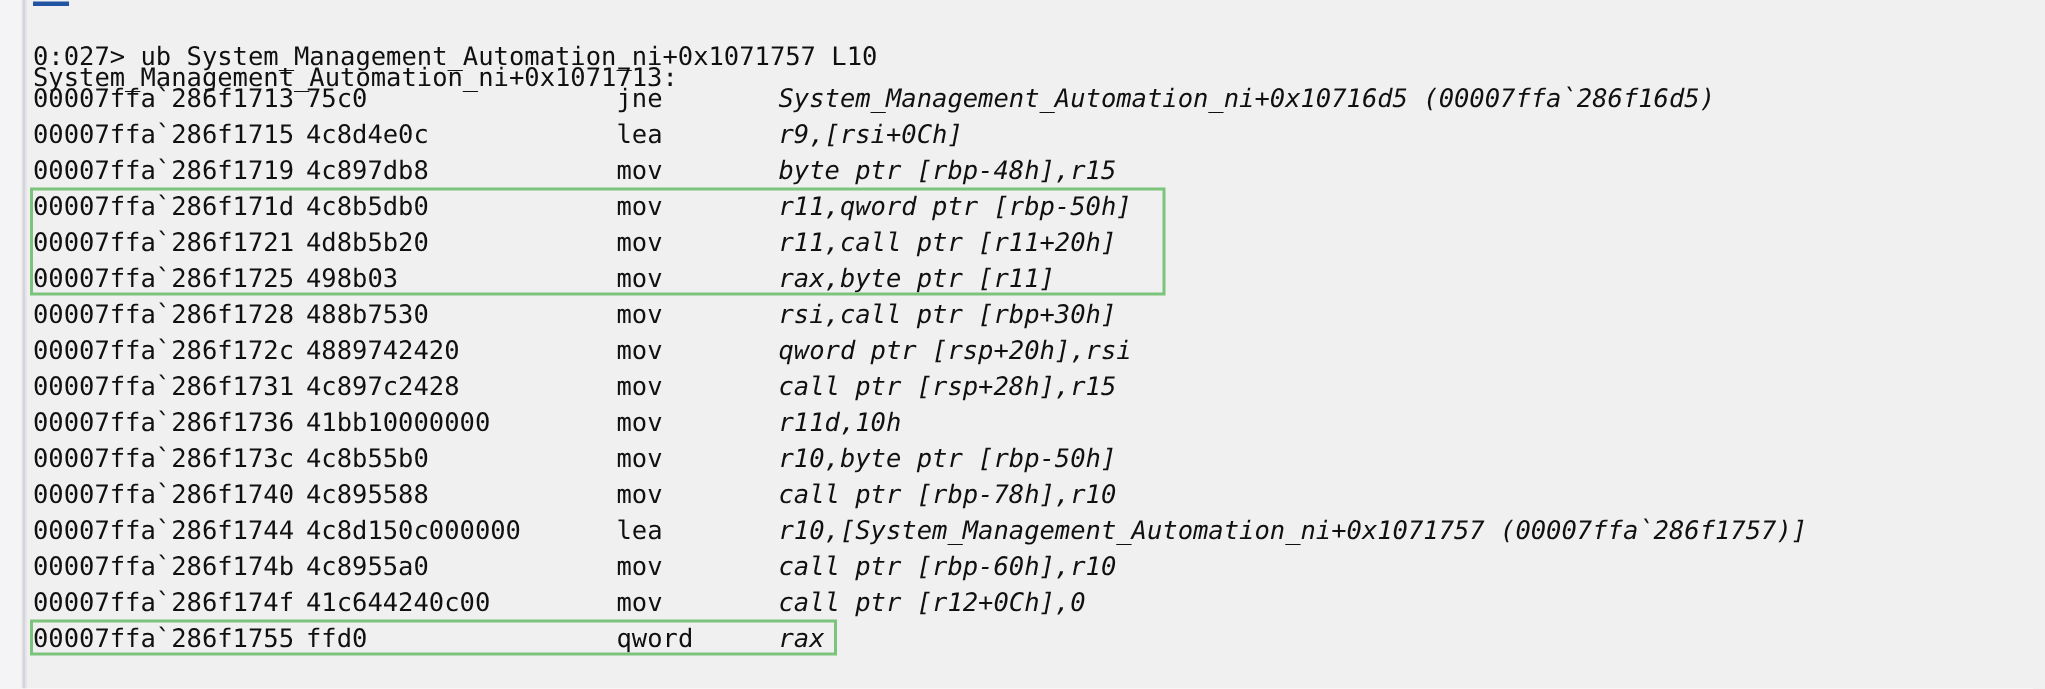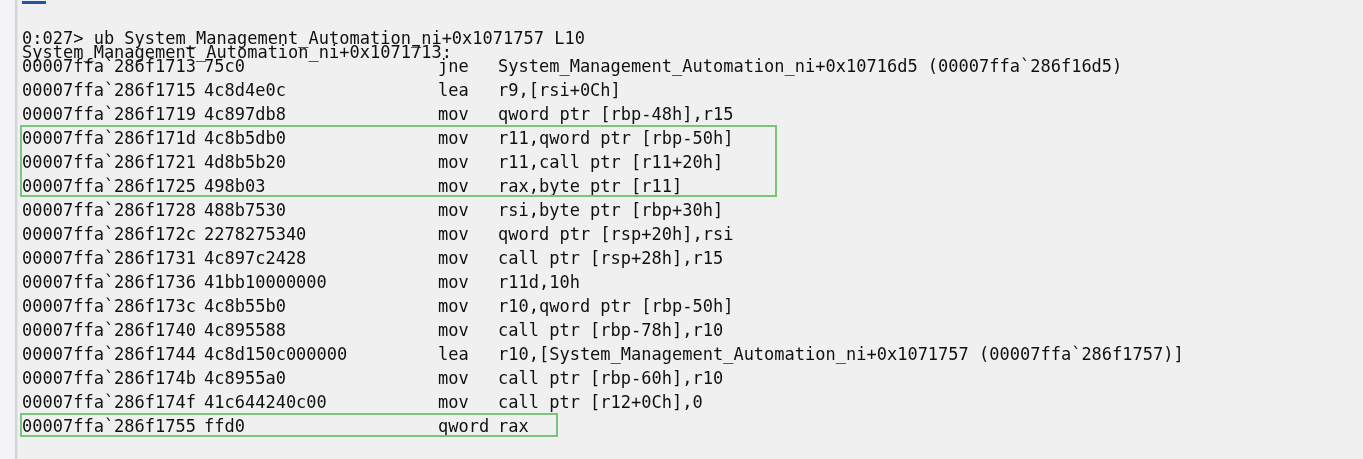--- a/index.html
+++ b/index.html
@@ -67,22 +67,22 @@
     height: 24px;
     line-height: 24px;
     white-space: pre;
     font-size: 17px;
     letter-spacing: 0px;
     color: #101010;
     font-family: "DejaVu Sans Mono", "Liberation Mono", monospace;
   }
   .col-addr   { position: absolute; left: 0px;   white-space: pre; }
   .col-bytes  { position: absolute; left: 182px; white-space: pre; }
-  .col-mnem   { position: absolute; left: 416px; white-space: pre; }
-  .col-ops    { position: absolute; left: 476px; white-space: pre; }
+  .col-mnem   { position: absolute; left: 389px; white-space: pre; }
+  .col-ops    { position: absolute; left: 497px; white-space: pre; font-style: italic; }
   .highlight-box {
     position: absolute;
     border: 2px solid #7cc47c;
     background: transparent;
     box-sizing: border-box;
     pointer-events: none;
   }
 </style>
 </head>
 <body>
@@ -97,29 +97,29 @@
   <div class="console" id="console">
     <div class="line" id="prompt-line" style="top:2px;">
       <span class="col-addr">0:027&gt; ub System_Management_Automation_ni+0x1071757 L10</span>
     </div>
     <div class="line" id="symbol-line" style="top:16px;">
       <span class="col-addr">System_Management_Automation_ni+0x1071713:</span>
     </div>
     <div id="rows">
         <div class="line" style="top: 54px;"><span class="col-addr">00007ffa`286f1713</span><span class="col-bytes">75c0</span><span class="col-mnem">jne</span><span class="col-ops">System_Management_Automation_ni+0x10716d5 (00007ffa`286f16d5)</span></div>
         <div class="line" style="top: 78px;"><span class="col-addr">00007ffa`286f1715</span><span class="col-bytes">4c8d4e0c</span><span class="col-mnem">lea</span><span class="col-ops">r9,[rsi+0Ch]</span></div>
-        <div class="line" style="top: 102px;"><span class="col-addr">00007ffa`286f1719</span><span class="col-bytes">4c897db8</span><span class="col-mnem">mov</span><span class="col-ops">qword ptr [rbp-48h],r15</span></div>
+        <div class="line" style="top: 102px;"><span class="col-addr">00007ffa`286f1719</span><span class="col-bytes">4c897db8</span><span class="col-mnem">mov</span><span class="col-ops">byte ptr [rbp-48h],r15</span></div>
         <div class="line" style="top: 126px;"><span class="col-addr">00007ffa`286f171d</span><span class="col-bytes">4c8b5db0</span><span class="col-mnem">mov</span><span class="col-ops">r11,qword ptr [rbp-50h]</span></div>
         <div class="line" style="top: 150px;"><span class="col-addr">00007ffa`286f1721</span><span class="col-bytes">4d8b5b20</span><span class="col-mnem">mov</span><span class="col-ops">r11,call ptr [r11+20h]</span></div>
         <div class="line" style="top: 174px;"><span class="col-addr">00007ffa`286f1725</span><span class="col-bytes">498b03</span><span class="col-mnem">mov</span><span class="col-ops">rax,byte ptr [r11]</span></div>
-        <div class="line" style="top: 198px;"><span class="col-addr">00007ffa`286f1728</span><span class="col-bytes">488b7530</span><span class="col-mnem">mov</span><span class="col-ops">rsi,byte ptr [rbp+30h]</span></div>
-        <div class="line" style="top: 222px;"><span class="col-addr">00007ffa`286f172c</span><span class="col-bytes">2278275340</span><span class="col-mnem">mov</span><span class="col-ops">qword ptr [rsp+20h],rsi</span></div>
+        <div class="line" style="top: 198px;"><span class="col-addr">00007ffa`286f1728</span><span class="col-bytes">488b7530</span><span class="col-mnem">mov</span><span class="col-ops">rsi,call ptr [rbp+30h]</span></div>
+        <div class="line" style="top: 222px;"><span class="col-addr">00007ffa`286f172c</span><span class="col-bytes">4889742420</span><span class="col-mnem">mov</span><span class="col-ops">qword ptr [rsp+20h],rsi</span></div>
         <div class="line" style="top: 246px;"><span class="col-addr">00007ffa`286f1731</span><span class="col-bytes">4c897c2428</span><span class="col-mnem">mov</span><span class="col-ops">call ptr [rsp+28h],r15</span></div>
         <div class="line" style="top: 270px;"><span class="col-addr">00007ffa`286f1736</span><span class="col-bytes">41bb10000000</span><span class="col-mnem">mov</span><span class="col-ops">r11d,10h</span></div>
-        <div class="line" style="top: 294px;"><span class="col-addr">00007ffa`286f173c</span><span class="col-bytes">4c8b55b0</span><span class="col-mnem">mov</span><span class="col-ops">r10,qword ptr [rbp-50h]</span></div>
+        <div class="line" style="top: 294px;"><span class="col-addr">00007ffa`286f173c</span><span class="col-bytes">4c8b55b0</span><span class="col-mnem">mov</span><span class="col-ops">r10,byte ptr [rbp-50h]</span></div>
         <div class="line" style="top: 318px;"><span class="col-addr">00007ffa`286f1740</span><span class="col-bytes">4c895588</span><span class="col-mnem">mov</span><span class="col-ops">call ptr [rbp-78h],r10</span></div>
         <div class="line" style="top: 342px;"><span class="col-addr">00007ffa`286f1744</span><span class="col-bytes">4c8d150c000000</span><span class="col-mnem">lea</span><span class="col-ops">r10,[System_Management_Automation_ni+0x1071757 (00007ffa`286f1757)]</span></div>
         <div class="line" style="top: 366px;"><span class="col-addr">00007ffa`286f174b</span><span class="col-bytes">4c8955a0</span><span class="col-mnem">mov</span><span class="col-ops">call ptr [rbp-60h],r10</span></div>
         <div class="line" style="top: 390px;"><span class="col-addr">00007ffa`286f174f</span><span class="col-bytes">41c644240c00</span><span class="col-mnem">mov</span><span class="col-ops">call ptr [r12+0Ch],0</span></div>
         <div class="line" style="top: 414px;"><span class="col-addr">00007ffa`286f1755</span><span class="col-bytes">ffd0</span><span class="col-mnem">qword</span><span class="col-ops">rax</span></div>
       </div>
     <div id="boxes">
         <div class="highlight-box" style="left: -2px; top: 125px; width: 757px; height: 72px; border-color: rgb(124, 196, 124);"></div>
         <div class="highlight-box" style="left: -2px; top: 413px; width: 538px; height: 24px; border-color: rgb(124, 196, 124);"></div>
       </div>

